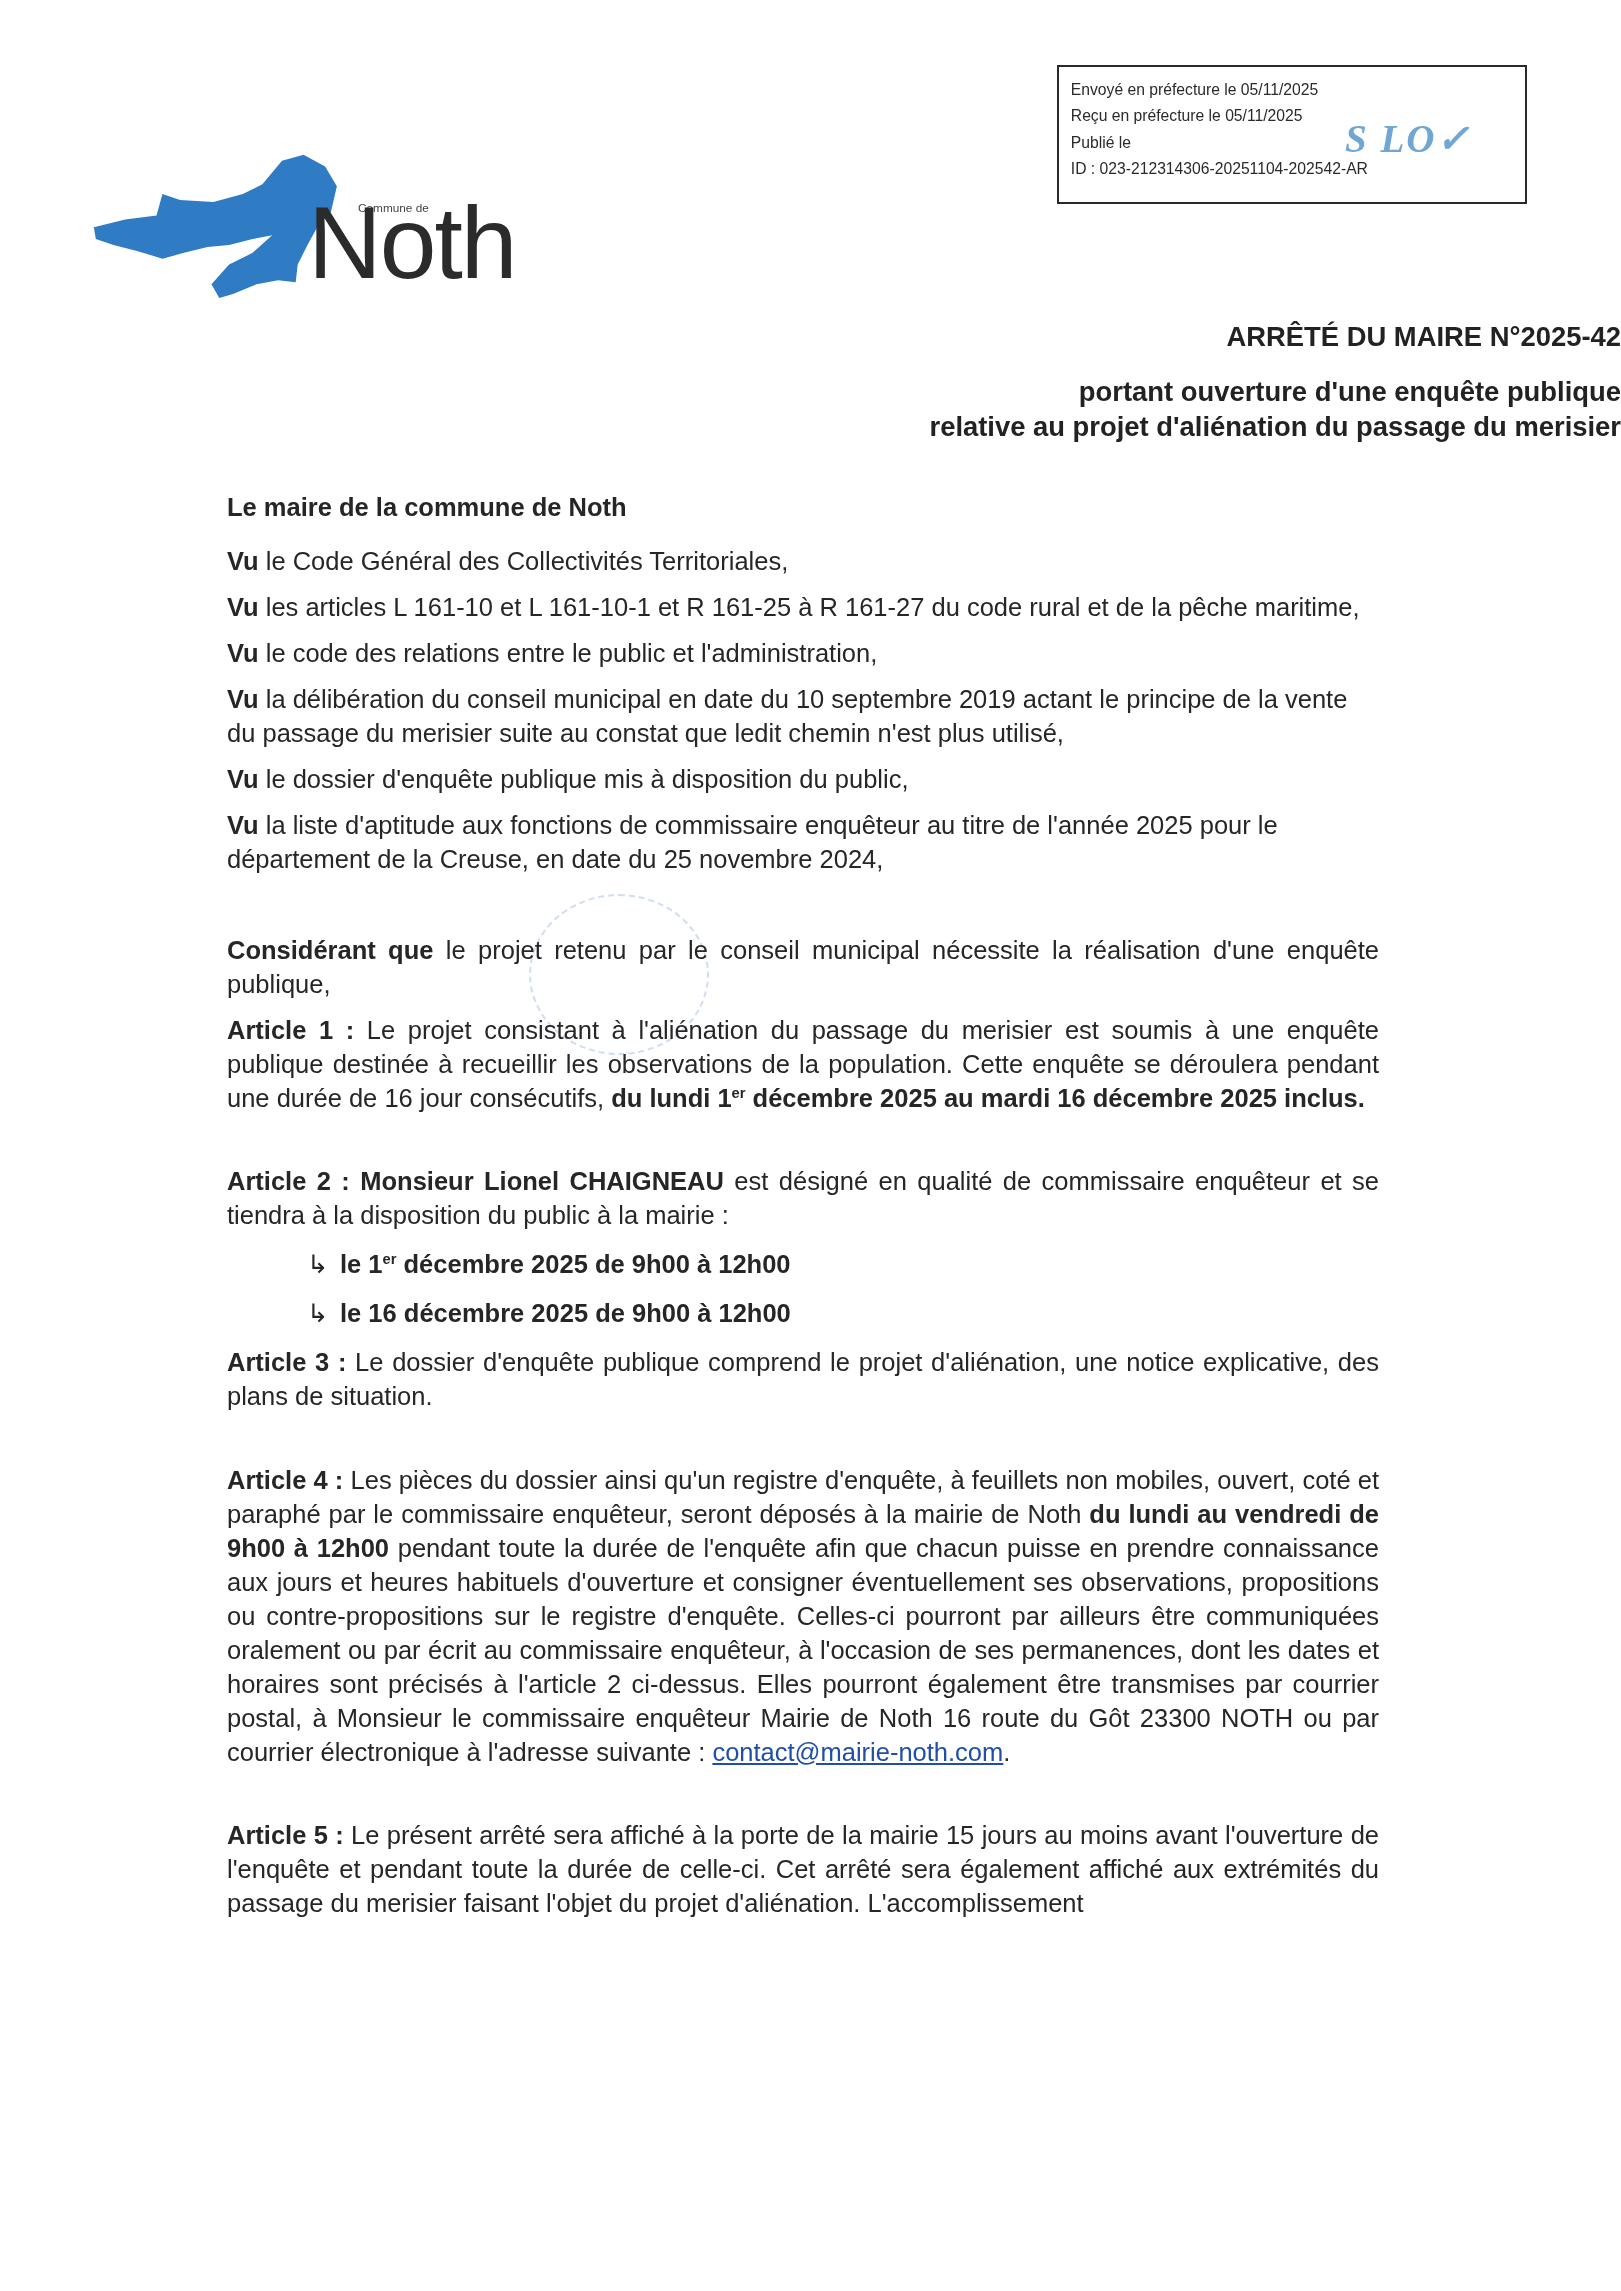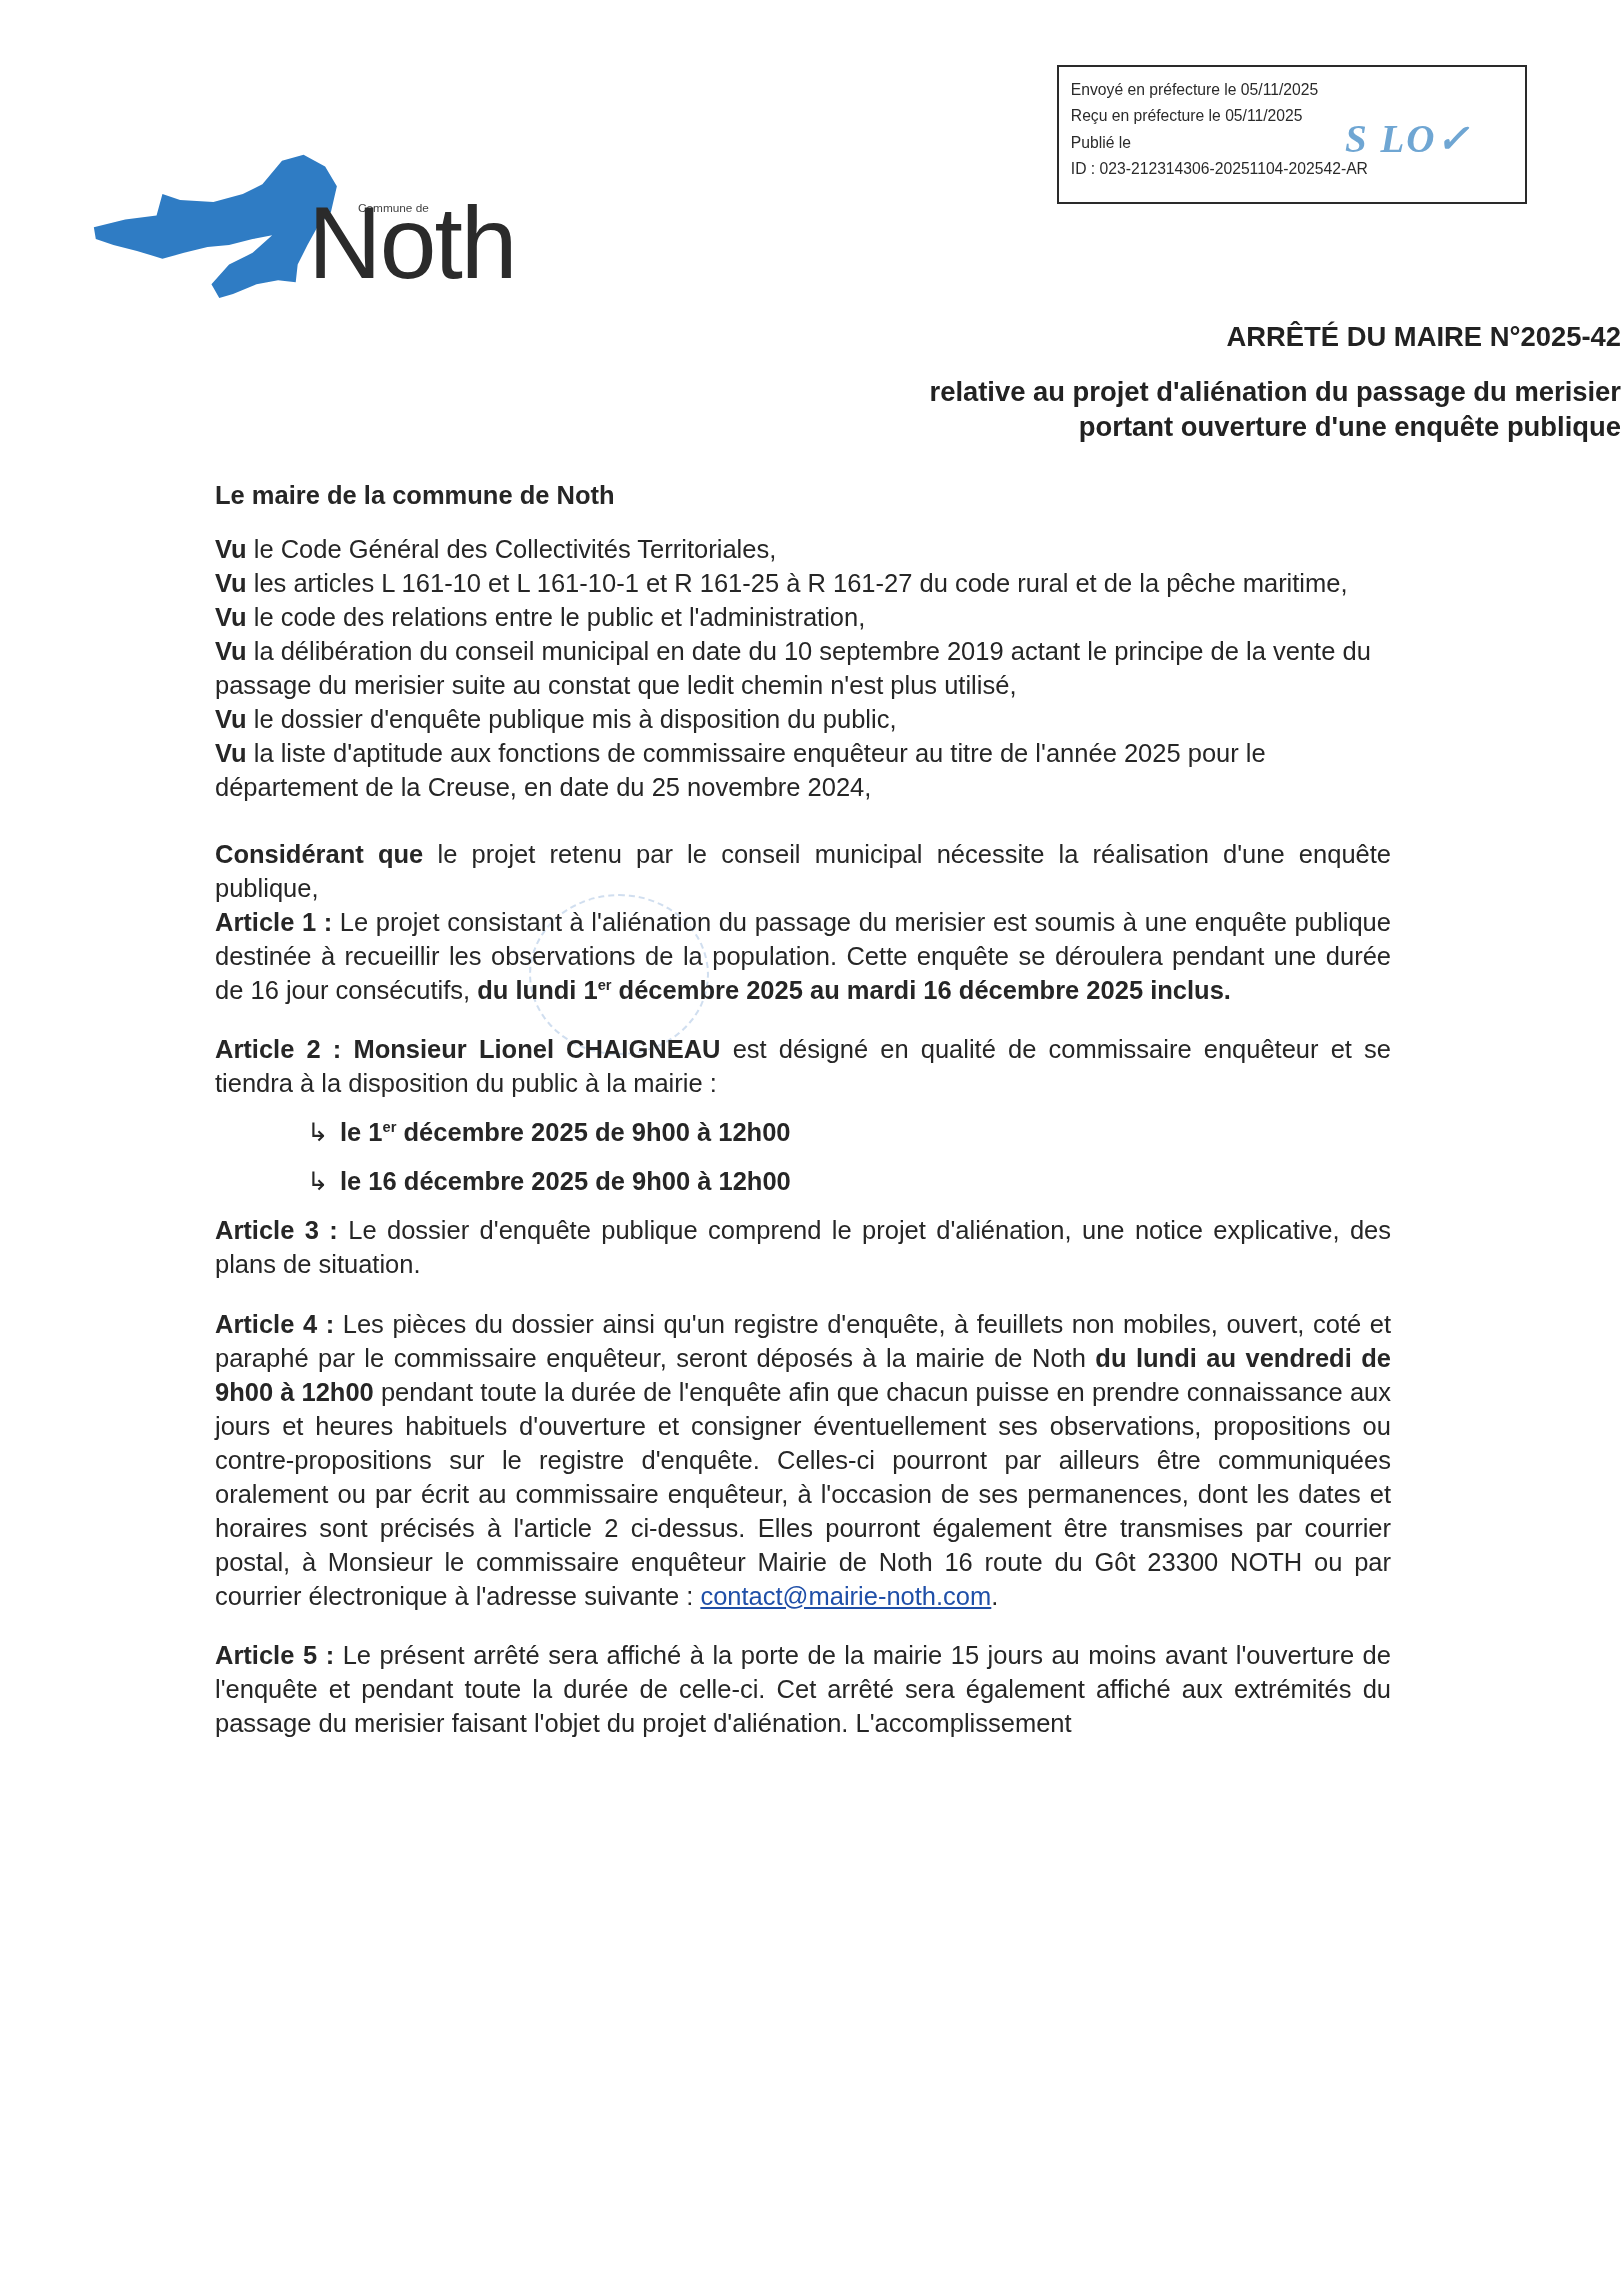--- a/index.html
+++ b/index.html
@@ -23,21 +23,21 @@
   .logo .noth { position: absolute; left: 222px; top: 55px; font-size: 102px; color: #2b2b2b; letter-spacing: -2px; line-height: 1; }
 
   .title { position: absolute; left: 0; width: 1621px; text-align: right; font-weight: bold; color: #222; }
   .t1 { top: 321px; font-size: 27.4px; }
   .t2 { top: 374px; font-size: 27.4px; line-height: 35px; }
 
   .content {
     position: absolute; left: 215px; top: 478px; width: 1176px;
     font-size: 25.5px; line-height: 34px; color: #262626;
   }
-  .content p { margin: 0; }
+  .content p { margin: 12px; }
   .justify { text-align: justify; text-align-last: left; }
   .b { font-weight: bold; }
   .mayor { font-weight: bold; margin-bottom: 19.6px !important; }
   .gap1 { height: 33px; }
   .gap2 { height: 25.5px; }
   .arrete { text-align: center; font-weight: bold; margin: 23.5px 0 23.5px 0 !important; padding-left: 216px; }
   .bullet { padding-left: 92px; font-weight: bold; margin: 15px 0 !important; }
   .bullet .arrow { display: inline-block; width: 33px; font-weight: normal; }
   sup { font-size: 14.7px; line-height: 0; }
   .link { color: #1f4fa8; text-decoration: underline; }
@@ -60,22 +60,22 @@
 <div class="logo">
   <svg width="294" height="167" viewBox="0 0 300 170">
     <path d="M8 92 L40 84 L72 80 L78 58 L96 64 L130 66 L160 58 L180 48 L200 24 L222 18 L244 30 L256 50 L250 76 L236 92 L226 110 L216 130 L214 148 L196 146 L174 150 L150 160 L136 164 L128 150 L146 130 L170 118 L190 100 L170 104 L146 110 L124 112 L100 118 L78 124 L52 116 L28 110 L10 104 Z" fill="#2f7cc4"></path>
   </svg>
   <div class="commune-de">Commune de</div>
   <div class="noth">Noth</div>
 </div>
 
 <div class="title t1">ARRÊTÉ DU MAIRE N°2025-42</div>
 <div class="title t2">
+  <div>portant ouverture d'une enquête publique</div>
   <div>relative au projet d'aliénation du passage du merisier</div>
-  <div>portant ouverture d'une enquête publique</div>
 </div>
 
 <div class="seal"></div>
 
 <div class="content">
   <p class="mayor">Le maire de la commune de Noth</p>
 
   <div>
     <p><span class="b">Vu</span><span> le Code Général des Collectivités Territoriales,</span></p>
     <p><span class="b">Vu</span><span> les articles L 161-10 et L 161-10-1 et R 161-25 à R 161-27 du code rural et de la pêche maritime,</span></p>

